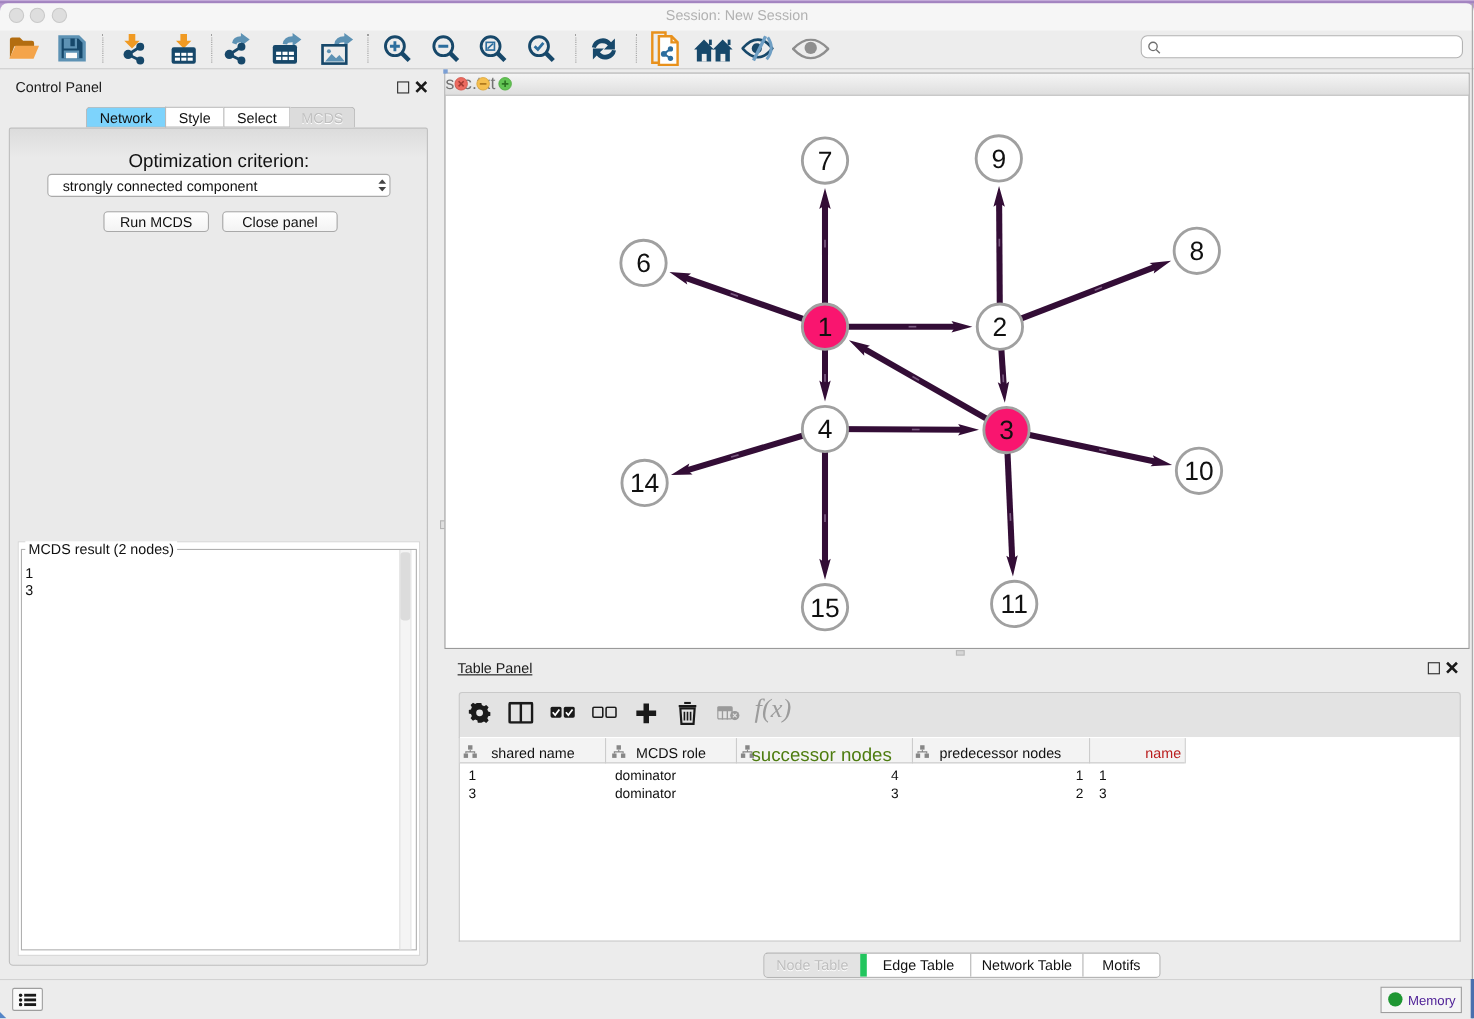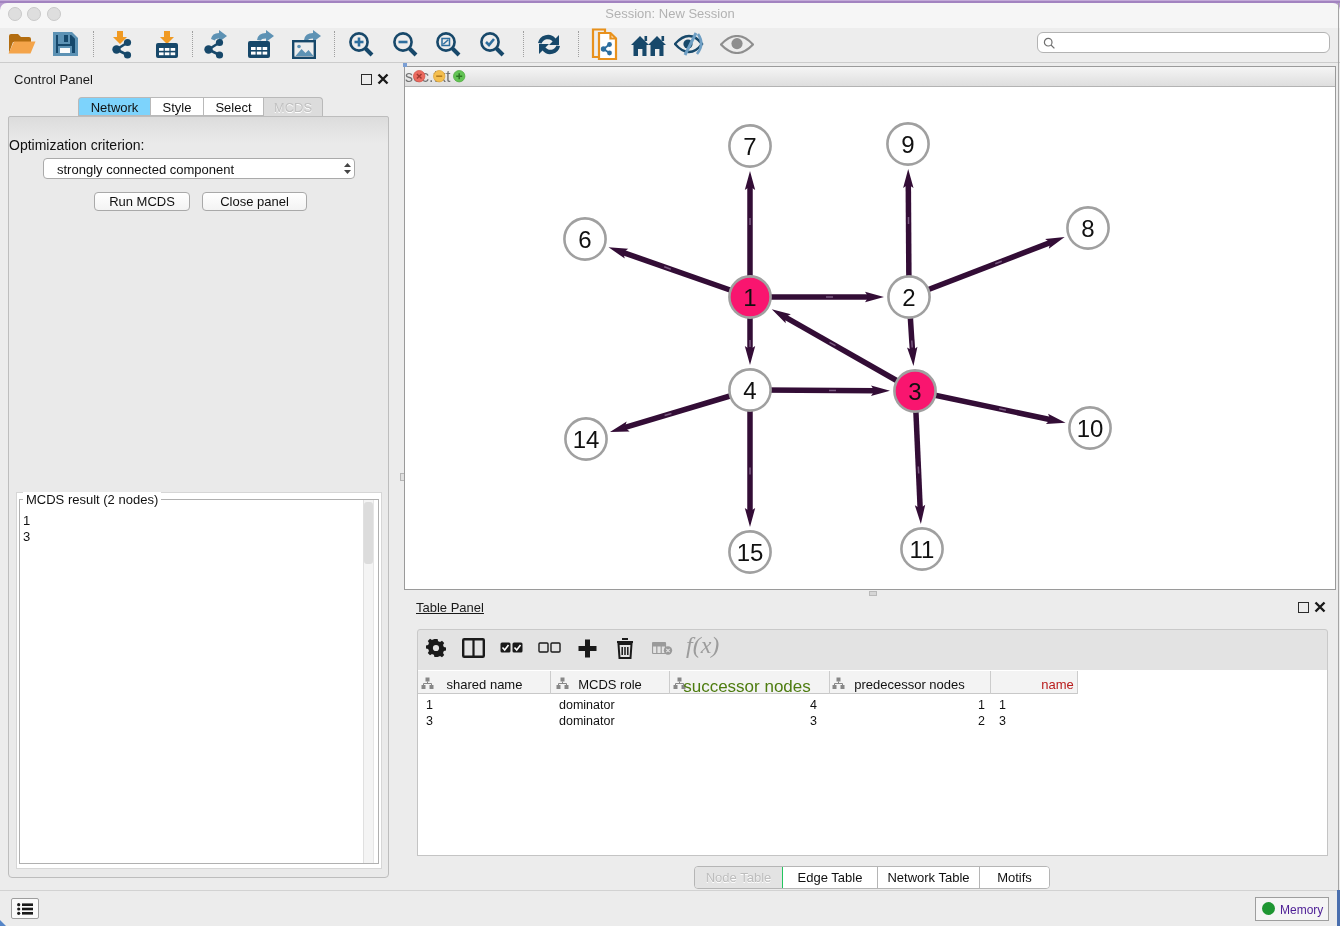--- a/index.html
+++ b/index.html
@@ -169,21 +169,21 @@
 
 <div class="abs" style="left:8px;top:116px;width:381px;height:762px;background:linear-gradient(#dcdcdc,#eaeaea 26px);border:1px solid #bdbdbd;border-radius:2px 2px 4px 4px;box-sizing:border-box;"></div>
 
 <div class="abs" style="left:78px;top:97px;height:19px;display:flex;font-size:13px;">
  <div style="width:71px;background:#7dd3fc;border:1px solid #b9b9b9;border-right:none;border-radius:4px 0 0 0;text-align:center;line-height:19px;color:#111;">Network</div>
  <div style="width:52px;background:#fff;border:1px solid #b9b9b9;border-right:none;text-align:center;line-height:19px;color:#111;">Style</div>
  <div style="width:59px;background:#fff;border:1px solid #b9b9b9;text-align:center;line-height:19px;color:#111;">Select</div>
  <div style="width:58px;background:#dcdcdc;border:1px solid #b9b9b9;border-left:none;border-bottom:none;border-radius:0 4px 0 0;text-align:center;line-height:20px;color:#c0c0c0;text-shadow:0 1px 0 #ffffff;">MCDS</div>
 </div>
 <div class="abs" style="left:200px;top:137px;width:0;"></div>
-<div class="abs" style="left:9px;top:137px;width:380px;font-size:14px;color:#111;">Optimization criterion:</div>
+<div class="abs" style="left:9px;top:137px;width:380px;text-align:center;font-size:17px;color:#111;">Optimization criterion:</div>
 
 <div class="abs" style="left:43px;top:158px;width:312px;height:21px;background:#fff;border:1px solid #aaaaaa;border-radius:4px;box-sizing:border-box;"></div>
 <div class="abs" style="left:57px;top:162px;font-size:13px;color:#111;">strongly connected component</div>
 <svg class="abs" style="left:343px;top:163px;" width="9" height="11" viewBox="0 0 9 11">
     <path d="M4.5,0 L8,4 H1 z" fill="#444"></path>
     <path d="M4.5,11 L1,7 H8 z" fill="#444"></path>
   </svg>
 
 <div class="btn" style="left:94px;top:192px;width:96px;height:19px;line-height:17px;">Run MCDS</div>
 <div class="btn" style="left:202px;top:192px;width:105px;height:19px;line-height:17px;">Close panel</div>
@@ -373,21 +373,21 @@
 <div class="abs" style="left:885px;top:698px;width:100px;text-align:right;font-size:12.5px;color:#111;">1</div>
 <div class="abs" style="left:999px;top:698px;font-size:12.5px;color:#111;">1</div>
 <div class="abs" style="left:426px;top:714px;font-size:12.5px;color:#111;">3</div>
 <div class="abs" style="left:559px;top:714px;font-size:12.5px;color:#111;">dominator</div>
 <div class="abs" style="left:717px;top:714px;width:100px;text-align:right;font-size:12.5px;color:#111;">3</div>
 <div class="abs" style="left:885px;top:714px;width:100px;text-align:right;font-size:12.5px;color:#111;">2</div>
 <div class="abs" style="left:999px;top:714px;font-size:12.5px;color:#111;">3</div>
 
 <div class="abs" style="left:694px;top:866px;height:21px;display:flex;font-size:13px;border:1px solid #b5b5b5;border-radius:4px;overflow:hidden;">
  <div style="width:87px;background:#e3e3e3;text-align:center;line-height:21px;color:#bdbdbd;text-shadow:0 1px 0 #fff;">Node Table</div>
- <div style="width:94px;background:#fff;border-left:1px solid #22c55e;text-align:center;line-height:21px;color:#111;">Edge Table</div>
+ <div style="width:94px;background:#fff;border-left:6px solid #22c55e;text-align:center;line-height:21px;color:#111;">Edge Table</div>
  <div style="width:101px;background:#fff;border-left:1px solid #b5b5b5;text-align:center;line-height:21px;color:#111;">Network Table</div>
  <div style="width:69px;background:#fff;border-left:1px solid #b5b5b5;text-align:center;line-height:21px;color:#111;">Motifs</div>
 </div>
 
 <div class="abs" style="left:0;top:890px;width:1340px;height:36px;background:#ececec;border-top:1px solid #d2d2d2;"></div>
 <div class="abs" style="left:11px;top:898px;width:28px;height:21px;background:#fafafa;border:1px solid #9e9e9e;border-radius:2px;box-sizing:border-box;"></div>
 <svg class="abs" style="left:17px;top:903px;" width="16" height="12" viewBox="0 0 16 12">
  <circle cx="1.7" cy="1.7" r="1.6" fill="#1a1a1a"></circle>
     <rect x="5" y="0.4" width="11" height="2.6" fill="#1a1a1a"></rect>
  <circle cx="1.7" cy="6" r="1.6" fill="#1a1a1a"></circle>

